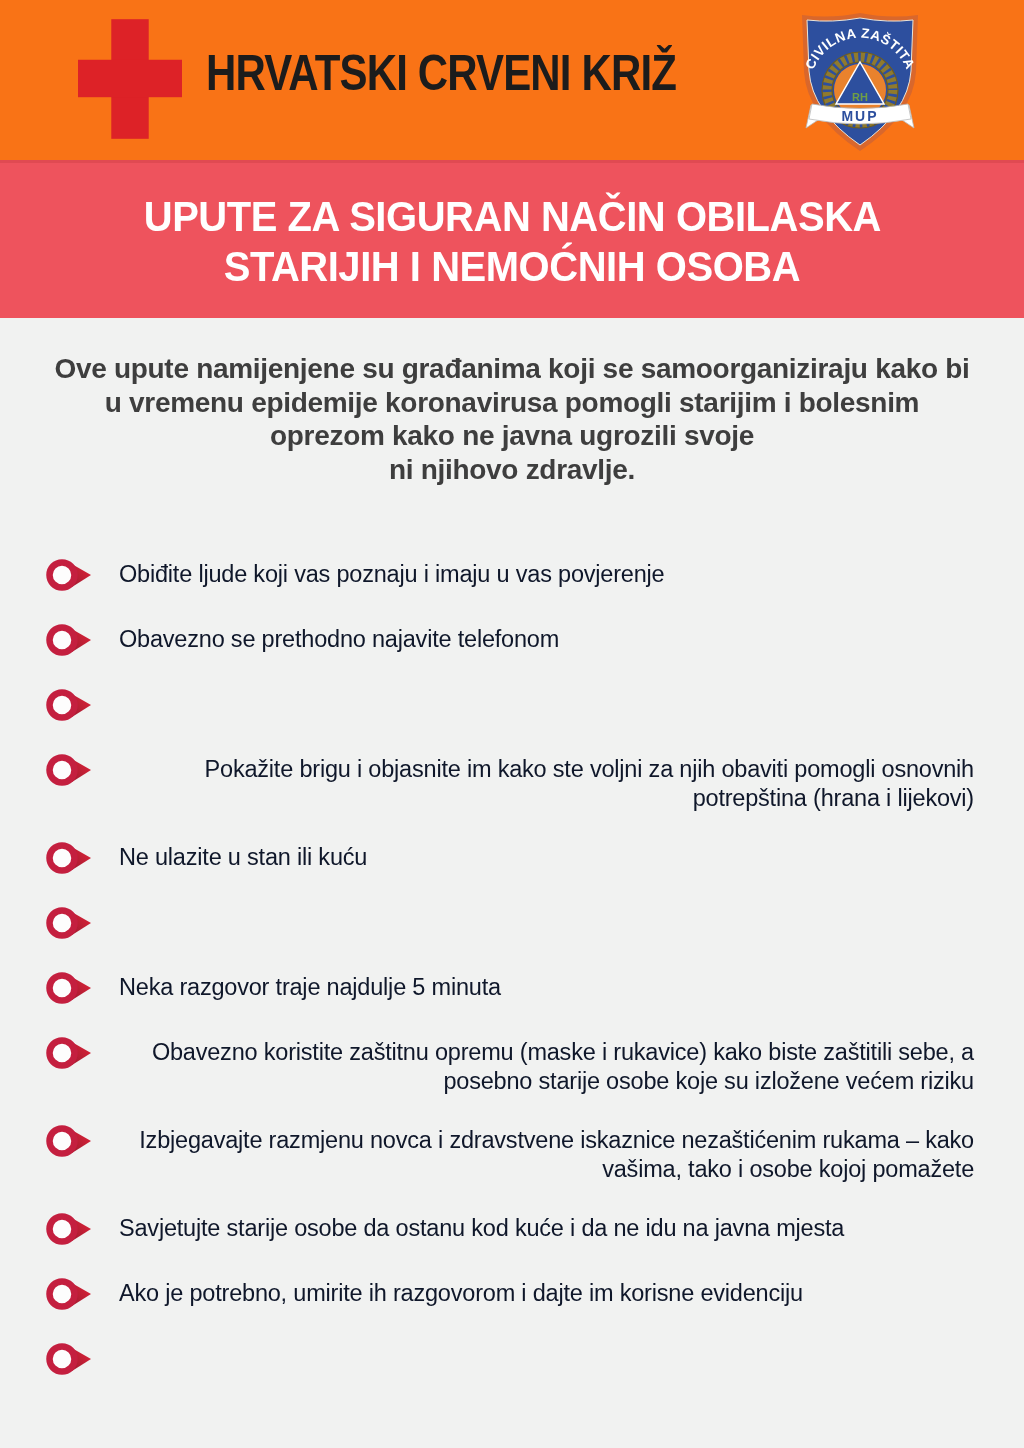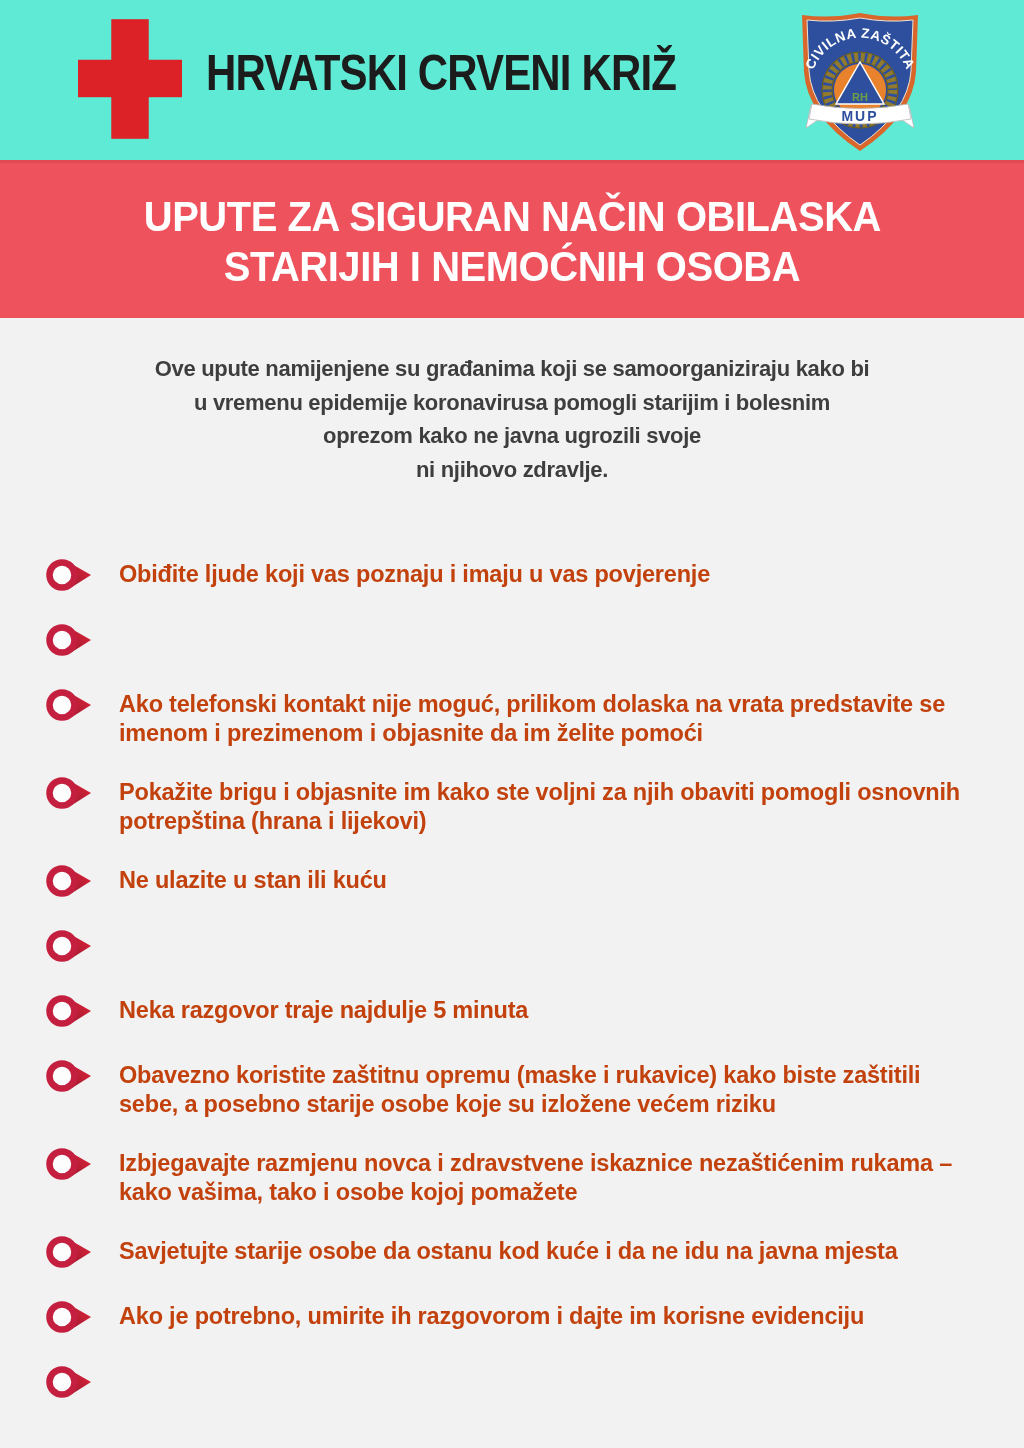--- a/index.html
+++ b/index.html
@@ -5,21 +5,21 @@
   * { margin:0; padding:0; box-sizing:border-box; }
   html,body { width:1024px; }
   body { font-family:"Liberation Sans", sans-serif; }
   .page {
     position:relative; width:1024px; height:1448px;
     background:#f1f2f1; overflow:hidden;
   }
   
   .header {
     position:absolute; top:0; left:0; width:1024px; height:200px;
-    background:#5eead4;
+    background:#f97316;
   }
   .cross-logo { position:absolute; left:78px; top:18px; width:104px; height:122px; }
   .org-title {
     position:absolute; left:206px; top:44px;
     font-size:50px; font-weight:bold; color:#1c1c1c;
     letter-spacing:-1px; white-space:nowrap;
     transform:scaleX(0.84); transform-origin:left top;
   }
   .badge { position:absolute; left:798px; top:10px; width:124px; height:144px; }
   
@@ -29,34 +29,34 @@
     display:flex; flex-direction:column; align-items:center; justify-content:center;
   }
   .banner-line {
     color:#ffffff; font-weight:bold; font-size:43px; line-height:50px;
     letter-spacing:-0.5px; white-space:nowrap; transform:scaleX(0.93);
   }
   
   .intro {
     position:absolute; top:352px; left:0; width:1024px;
     text-align:center; color:#3e3e3e; font-weight:bold;
-    font-size:22px; line-height:33.5px; letter-spacing:-0.3px;
+    font-size:28px; line-height:33.5px; letter-spacing:-0.3px;
   }
   
   .list {
     position:absolute; top:560px; left:0; width:1024px;
     padding-left:45px;
   }
   .list-item {
     display:flex; align-items:flex-start; margin-bottom:31px;
   }
   .bullet { flex:0 0 48px; width:48px; height:36px; margin-right:26px; margin-top:-2px; }
   .item-text {
-    max-width:855px; color:#c2410c; font-weight:bold;
-    font-size:23.5px; line-height:28.5px; letter-spacing:-0.2px;
+    max-width:855px; color:#0f172a; font-weight:normal;
+    font-size:23.5px; line-height:28.5px; letter-spacing:-0.2px;text-align:right;
   }
 </style>
 </head>
 <body>
 
 <div class="page">
 
   <div class="header">
     <svg class="cross-logo" viewBox="0 0 100 115" xmlns="http://www.w3.org/2000/svg">
       <rect x="32" y="0" width="36" height="115" fill="#dd2227"></rect>
@@ -127,34 +127,34 @@
         <svg class="bullet" viewBox="0 0 48 36" xmlns="http://www.w3.org/2000/svg">
           <defs>
             <linearGradient id="tailGrad-1" x1="0" y1="1" x2="1" y2="0">
               <stop offset="0" stop-color="#9c1b31"></stop>
               <stop offset="1" stop-color="#e32338"></stop>
             </linearGradient>
           </defs>
           <path d="M25 5 L46 17 L27 29 Z" fill="url(#tailGrad-1)"></path>
           <circle cx="17" cy="17" r="12.5" fill="#fdfdfd" stroke="#c41f3f" stroke-width="6.5"></circle>
         </svg>
+        <div class="item-text">Obavezno se prethodno najavite telefonom</div>
       </div>
 
       <div class="list-item">
         <svg class="bullet" viewBox="0 0 48 36" xmlns="http://www.w3.org/2000/svg">
           <defs>
             <linearGradient id="tailGrad-2" x1="0" y1="1" x2="1" y2="0">
               <stop offset="0" stop-color="#9c1b31"></stop>
               <stop offset="1" stop-color="#e32338"></stop>
             </linearGradient>
           </defs>
           <path d="M25 5 L46 17 L27 29 Z" fill="url(#tailGrad-2)"></path>
           <circle cx="17" cy="17" r="12.5" fill="#fdfdfd" stroke="#c41f3f" stroke-width="6.5"></circle>
         </svg>
-        <div class="item-text">Ako telefonski kontakt nije moguć, prilikom dolaska na vrata predstavite se imenom i prezimenom i objasnite da im želite pomoći</div>
       </div>
 
       <div class="list-item">
         <svg class="bullet" viewBox="0 0 48 36" xmlns="http://www.w3.org/2000/svg">
           <defs>
             <linearGradient id="tailGrad-3" x1="0" y1="1" x2="1" y2="0">
               <stop offset="0" stop-color="#9c1b31"></stop>
               <stop offset="1" stop-color="#e32338"></stop>
             </linearGradient>
           </defs>

